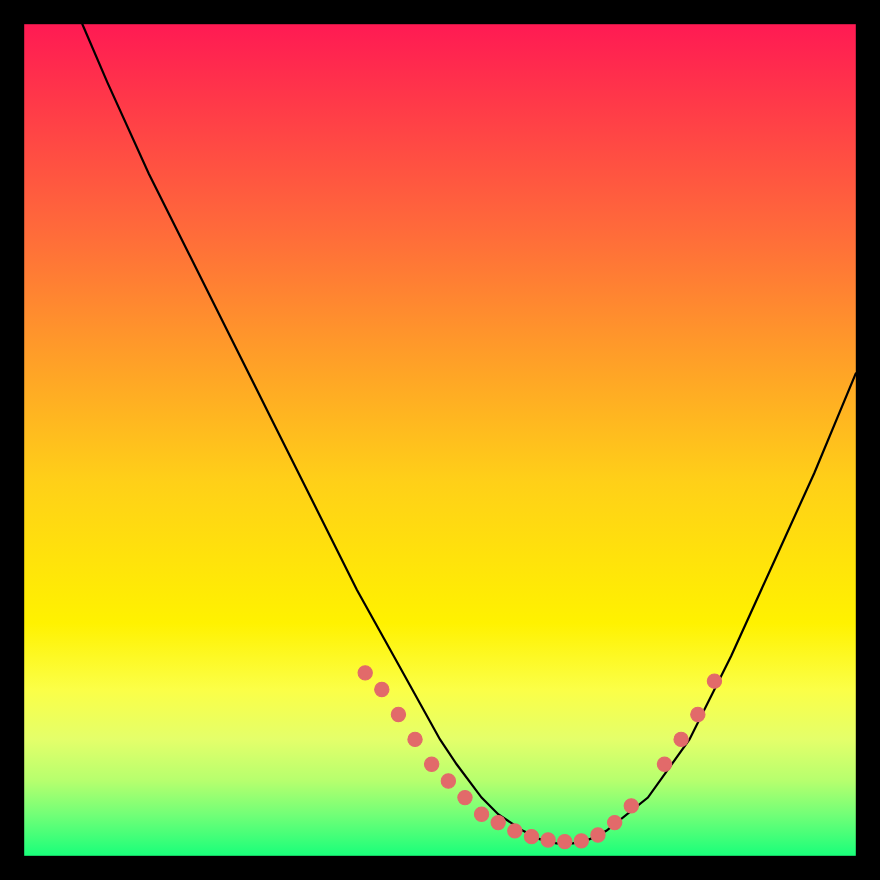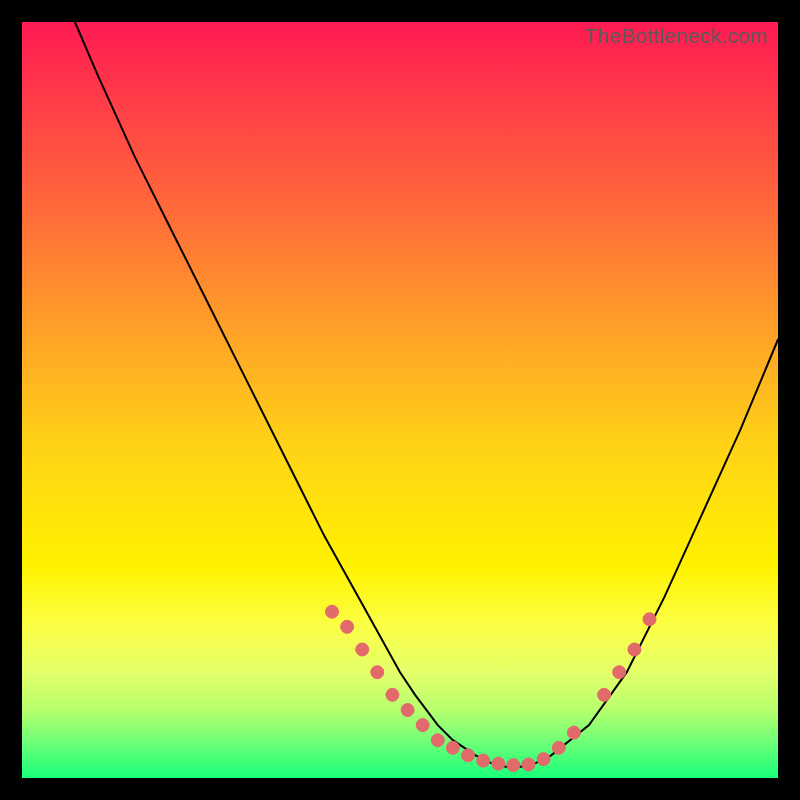--- a/index.html
+++ b/index.html
@@ -67,21 +67,20 @@
     fill: #e26a6a;
     stroke: #e26a6a;
   }
 </style>
 </head>
 <body>
 
 <div class="frame">
   <div class="plot">
 
-    <div class="watermark">TheBottleneck.com</div>
 
     <svg class="curve" viewBox="0 0 756 756">
       <path id="curve-path" class="curve-path" d="M52.9 0.0 L75.6 52.9 L113.4 136.1 L151.2 211.7 L189.0 287.3 L226.8 362.9 L264.6 438.5 L302.4 514.1 L340.2 582.1 L378.0 650.2 L393.1 672.8 L415.8 703.1 L430.9 718.2 L453.6 733.3 L468.7 740.9 L483.8 744.7 L499.0 744.7 L514.1 740.9 L529.2 733.3 L567.0 703.1 L604.8 650.2 L642.6 574.6 L680.4 491.4 L718.2 408.2 L756.0 317.5 "></path>
       <g id="dots">
           <circle cx="310.0" cy="589.7" r="6.5" class="dot"></circle>
           <circle cx="325.1" cy="604.8" r="6.5" class="dot"></circle>
           <circle cx="340.2" cy="627.5" r="6.5" class="dot"></circle>
           <circle cx="355.3" cy="650.2" r="6.5" class="dot"></circle>
           <circle cx="370.4" cy="672.8" r="6.5" class="dot"></circle>
           <circle cx="385.6" cy="688.0" r="6.5" class="dot"></circle>

